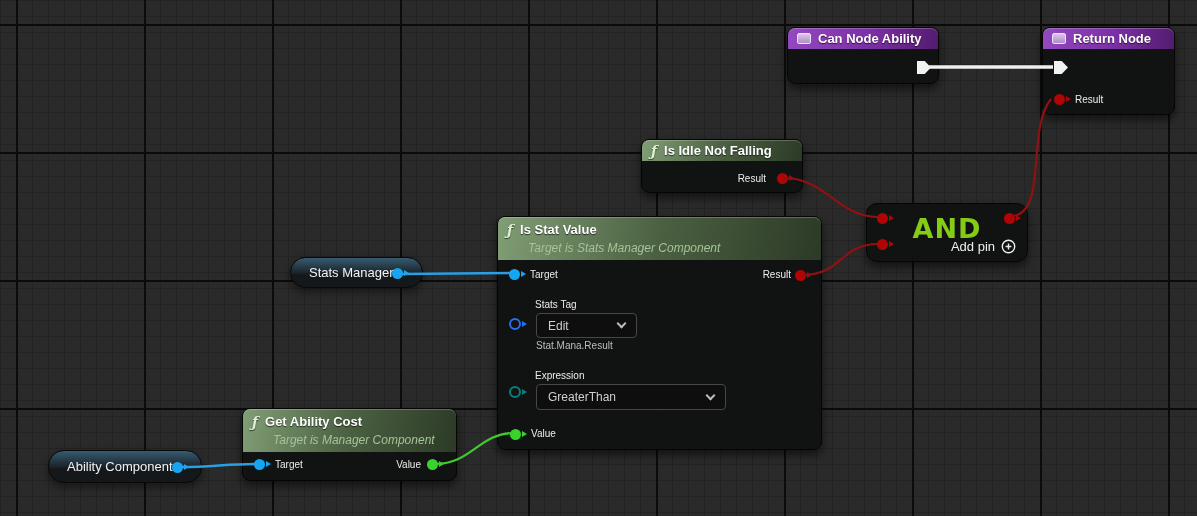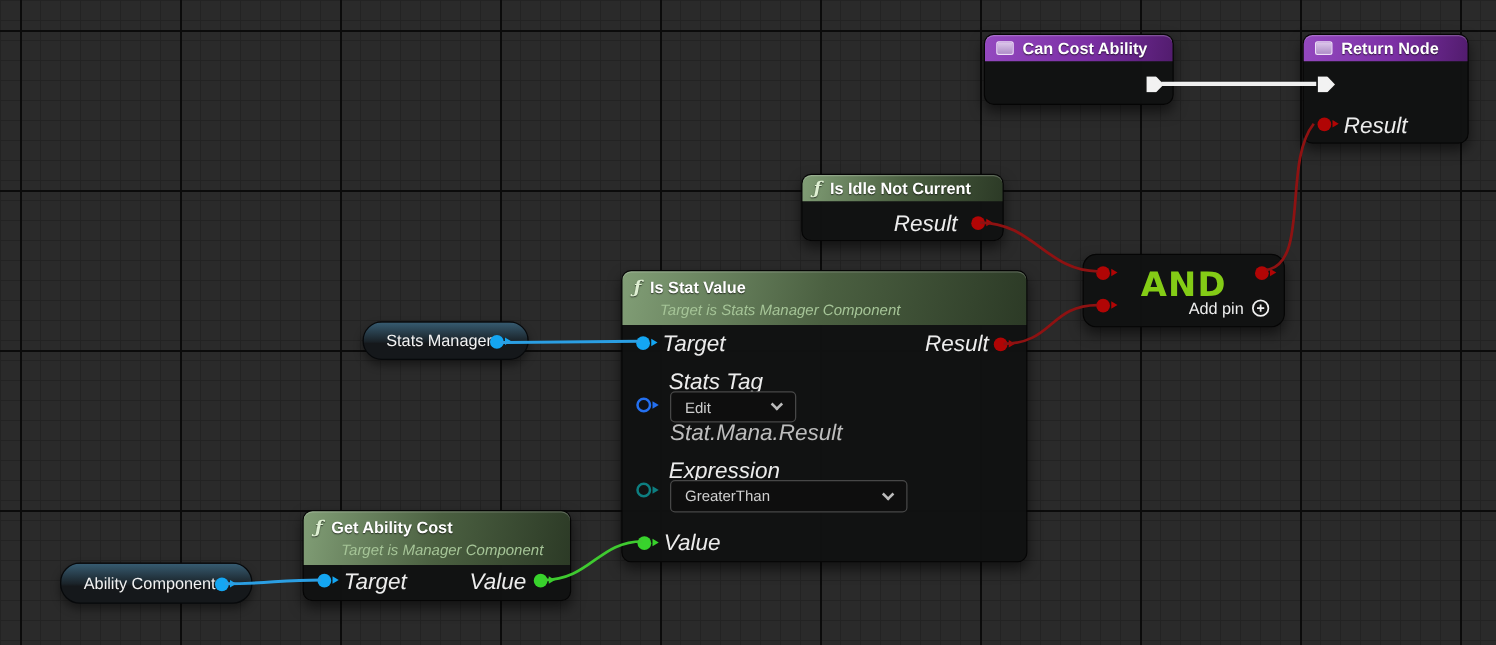--- a/index.html
+++ b/index.html
@@ -56,21 +56,21 @@
     border-radius:16px;
     background:
       linear-gradient(180deg,rgba(88,158,198,0.5),rgba(88,158,198,0.08) 52%,rgba(0,0,0,0) 58%),
       #15181b;
     border:1.5px solid #07090b;
     box-shadow:0 4px 8px rgba(0,0,0,0.45);
     display:flex; align-items:center; padding-left:18px;
     color:#f2f2f2; font-size:13px; white-space:nowrap;
   }
 
-  .lb { position:absolute; color:#ececec; font-size:18px; height:16px; line-height:16px; white-space:nowrap;font-style:italic; }
+  .lb { position:absolute; color:#ececec; font-size:10px; height:16px; line-height:16px; white-space:nowrap; }
   .lb.dim { color:#bdbdbd; }
 
   .pin { position:absolute; z-index:5; }
   .pin.circle { width:11px; height:11px; border-radius:50%; background:currentColor; }
   .pin.circle.hollow { width:12px; height:12px; background:transparent; border:2.5px solid currentColor; }
   .pin .tip {
     position:absolute; left:12px; top:2px; width:0; height:0;
     border:3.5px solid transparent; border-left:5px solid currentColor;
   }
   .pin.hollow .tip { left:11px; top:1px; }
@@ -118,41 +118,41 @@
     <path d="M 180 467 C 214 467 224 464 257 464" fill="none" stroke-width="2.4" stroke="#2b9fe3"></path>
     <path d="M 435 464 C 472 464 479 433 514 433" fill="none" stroke-width="2.2" stroke="#3fca30"></path>
     <path d="M 784 178 C 826 178 838 217 878 217" fill="none" stroke-width="2.2" stroke="#8e1212"></path>
     <path d="M 803 275 C 842 275 840 244 878 244" fill="none" stroke-width="2.2" stroke="#8e1212"></path>
     <path d="M 1013 216 C 1048 211 1026 130 1051 99" fill="none" stroke-width="2.2" stroke="#8e1212"></path>
   </svg>
 
   <div class="node" style="left:787px;top:27px;width:152px;height:57px">
     <div class="hdr purple">
       <span class="event-glyph"></span>
-      <span>Can Cost Ability</span>
+      <span>Can Node Ability</span>
     </div>
     <span class="pin exec" style="left:129px;top:33px"></span>
   </div>
 
   <div class="node" style="left:1042px;top:27px;width:133px;height:88px">
     <div class="hdr purple">
       <span class="event-glyph"></span>
       <span>Return Node</span>
     </div>
     <span class="pin exec" style="left:11px;top:33px"></span>
     <span class="pin circle c-bool" style="left:11px;top:66px">
         <i class="tip"></i>
       </span>
     <span class="lb" style="left:32px;top:64px">Result</span>
   </div>
 
   <div class="node" style="left:641px;top:139px;width:162px;height:54px">
     <div class="hdr green">
       <span class="fn-glyph">ƒ</span>
-      <span>Is Idle Not Current</span>
+      <span>Is Idle Not Falling</span>
     </div>
     <span class="lb" style="right:36px;top:31px">Result</span>
     <span class="pin circle c-bool" style="right:14px;top:33px">
         <i class="tip"></i>
       </span>
   </div>
 
   <div class="node" style="left:866px;top:203px;width:162px;height:59px;border-radius:11px">
     <div class="and-title">AND</div>
     <span class="pin circle c-bool" style="left:10px;top:9px">

